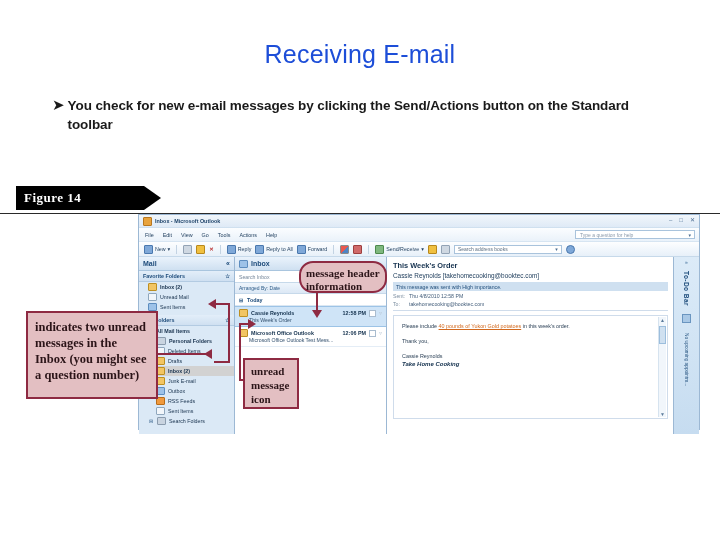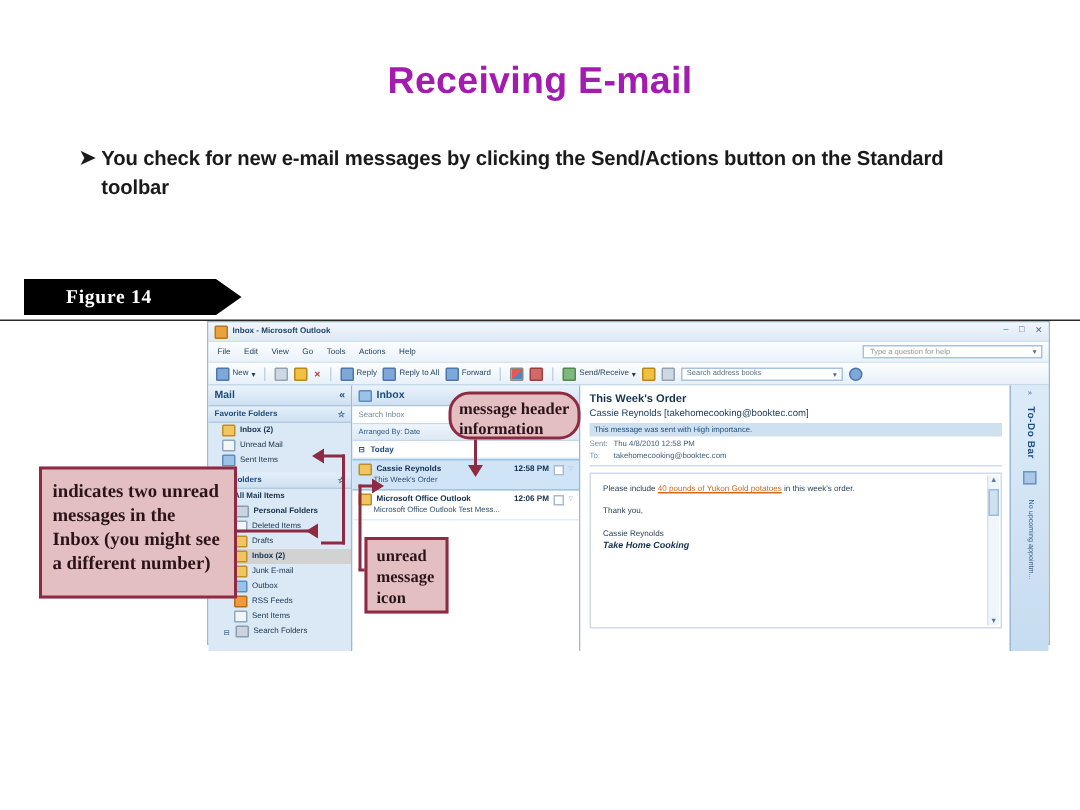--- a/index.html
+++ b/index.html
@@ -6,38 +6,38 @@
   body{
     width:720px;height:540px;background:#ffffff;overflow:hidden;
     font-family:"Liberation Sans", sans-serif;
     -webkit-font-smoothing:none;
   }
   .slide{position:relative;width:720px;height:540px;}
 
   
   .slide-title{
     position:absolute;left:0;top:40px;width:720px;text-align:center;
-    font-size:25px;color:#a21caf;font-weight:700;letter-spacing:.2px;
+    font-size:25px;color:#1d4ed8;font-weight:400;letter-spacing:.2px;
   }
   .bullet-row{
     position:absolute;left:52px;top:96px;width:624px;
     display:flex;align-items:flex-start;gap:3px;
   }
   .bullet-mark{font-size:15px;color:#1a1a1a;line-height:19px;font-family:"DejaVu Sans",sans-serif;}
   .bullet-text{
     font-size:13.5px;color:#1a1a1a;line-height:19px;font-weight:600;
     letter-spacing:-.1px;
   }
 
   
   .fig-line{position:absolute;left:0;top:213px;width:720px;height:1px;background:#2a2a2a;}
   .fig-tag{
     position:absolute;left:16px;top:186px;height:24px;width:128px;
     background:#000;color:#fff;font-size:13px;font-weight:700;
-    display:flex;align-items:center;padding-left:28px;box-sizing:border-box;
+    display:flex;align-items:center;padding-left:8px;box-sizing:border-box;
     font-family:"Liberation Serif", serif;letter-spacing:.5px;
   }
   .fig-tag-arrow{
     position:absolute;left:144px;top:186px;width:0;height:0;
     border-top:12px solid transparent;border-bottom:12px solid transparent;
     border-left:17px solid #000;
   }
   .fig-caption{
     position:absolute;left:172px;top:188px;font-size:13.5px;font-weight:700;
     color:#171717;font-family:"Liberation Serif", serif;letter-spacing:.2px;
@@ -447,19 +447,19 @@
   <div class="lead" style="left:214px;top:361px;width:16px;height:2px;"></div>
 
   <div class="lead" style="left:316px;top:293px;width:2px;height:19px;"></div>
   <div class="arrowhead" style="left:312px;top:310px;border-left:5px solid transparent;border-right:5px solid transparent;border-top:8px solid #8e2a42;"></div>
 
   <div class="lead" style="left:239px;top:323px;width:2px;height:57px;"></div>
   <div class="lead" style="left:239px;top:379px;width:10px;height:2px;"></div>
   <div class="lead" style="left:239px;top:323px;width:12px;height:2px;"></div>
   <div class="arrowhead" style="left:248px;top:319px;border-top:5px solid transparent;border-bottom:5px solid transparent;border-left:8px solid #8e2a42;transform:rotate(0deg)"></div>
 
-  <div class="callout" id="callout-unread-count">indicates two unread messages in the Inbox (you might see a different number)</div>
+  <div class="callout" id="callout-unread-count">indicates two unread messages in the Inbox (you might see a question number)</div>
 
   <div class="callout" id="callout-msg-header">message header information</div>
 
   <div class="callout" id="callout-unread-icon">unread message icon</div>
 
 </div>
 
 </body></html>

